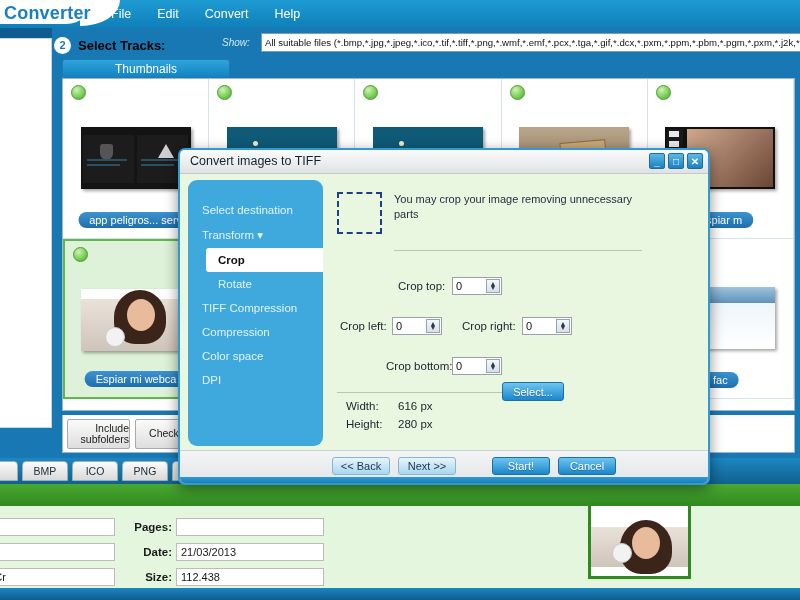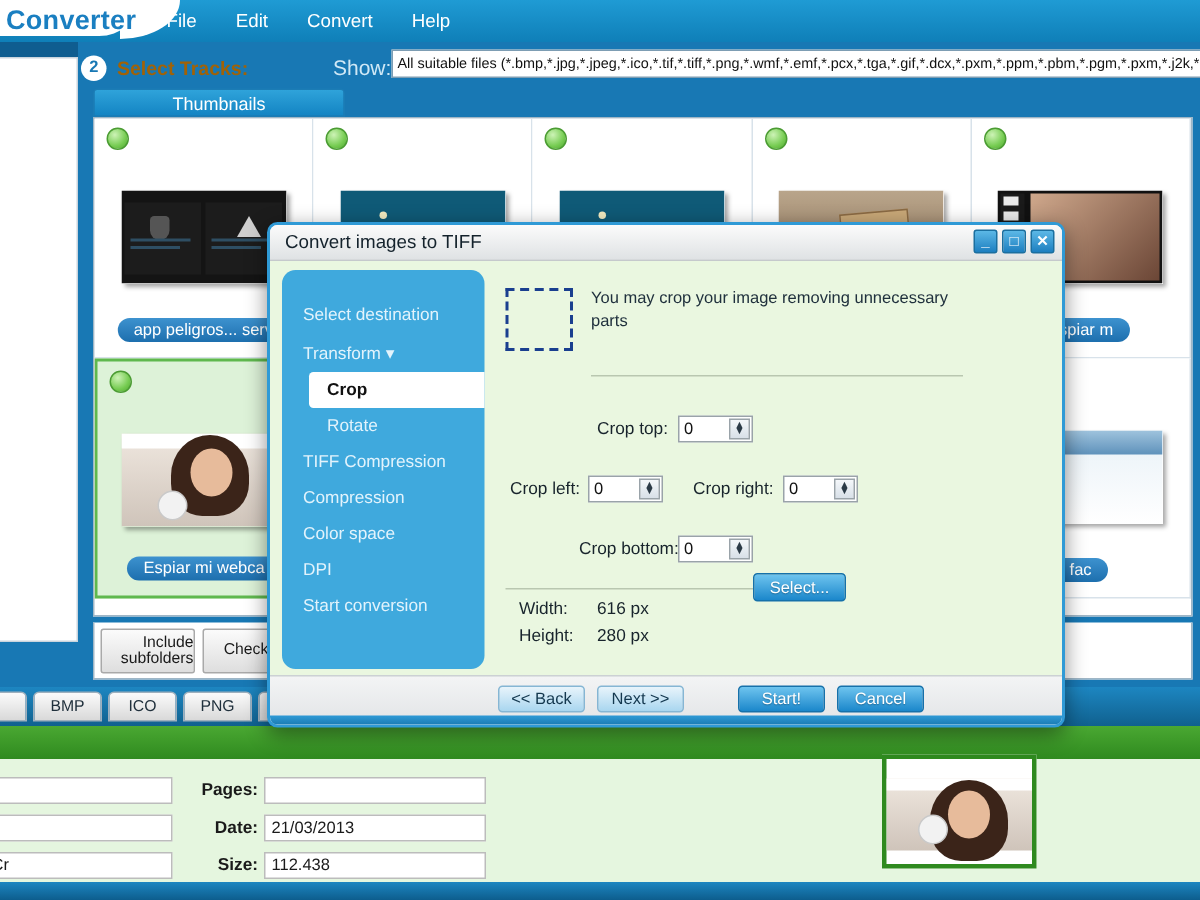--- a/index.html
+++ b/index.html
@@ -62,24 +62,24 @@
     position: absolute; left: 54px; top: 32px; width: 746px; height: 26px;
     display: flex; align-items: center;
   }
   .step-badge {
     width: 17px; height: 17px; border-radius: 50%;
     background: #ffffff; color: #1878b4;
     font-size: 11px; font-weight: bold;
     display: flex; align-items: center; justify-content: center;
     margin-right: 7px;
   }
-  .step-label { font-size: 13px; font-weight: bold; color: #a16207; }
+  .step-label { font-size: 13px; font-weight: bold; color: #000000; }
   .show-label {
     position: absolute; left: 168px; top: 5px;
-    font-size: 14px; color: #cfe8f6;
+    font-size: 10px; color: #cfe8f6; font-style: italic;
   }
   .show-input {
     position: absolute; left: 207px; top: 1px; width: 540px; height: 19px;
     background: #ffffff; border: 1px solid #7d9db3;
     font-size: 9.6px; color: #111; line-height: 17px;
     padding: 0 3px; white-space: nowrap; overflow: hidden;
     font-family: "Liberation Sans", sans-serif;
   }
 
   
@@ -545,21 +545,20 @@
 
       <div class="dlg-nav" id="dlg-nav">
           <div class="nav-item">Select destination</div>
           <div class="nav-item">Transform  ▾</div>
           <div class="nav-item sub active">Crop</div>
           <div class="nav-item sub">Rotate</div>
           <div class="nav-item">TIFF Compression</div>
           <div class="nav-item">Compression</div>
           <div class="nav-item">Color space</div>
           <div class="nav-item">DPI</div>
-          <div class="nav-item">Start conversion</div>
         </div>
 
       <div class="dlg-main">
         <div class="crop-icon"></div>
         <div class="hint">You may crop your image removing unnecessary parts</div>
         <div class="hr" style="top:70px;"></div>
 
         <div class="fld-label" style="left:66px; top:100px;">Crop top:</div>
         <div class="spin" style="left:120px; top:97px; width:50px;">0<span class="spin-btns">
               <span>▲</span>

